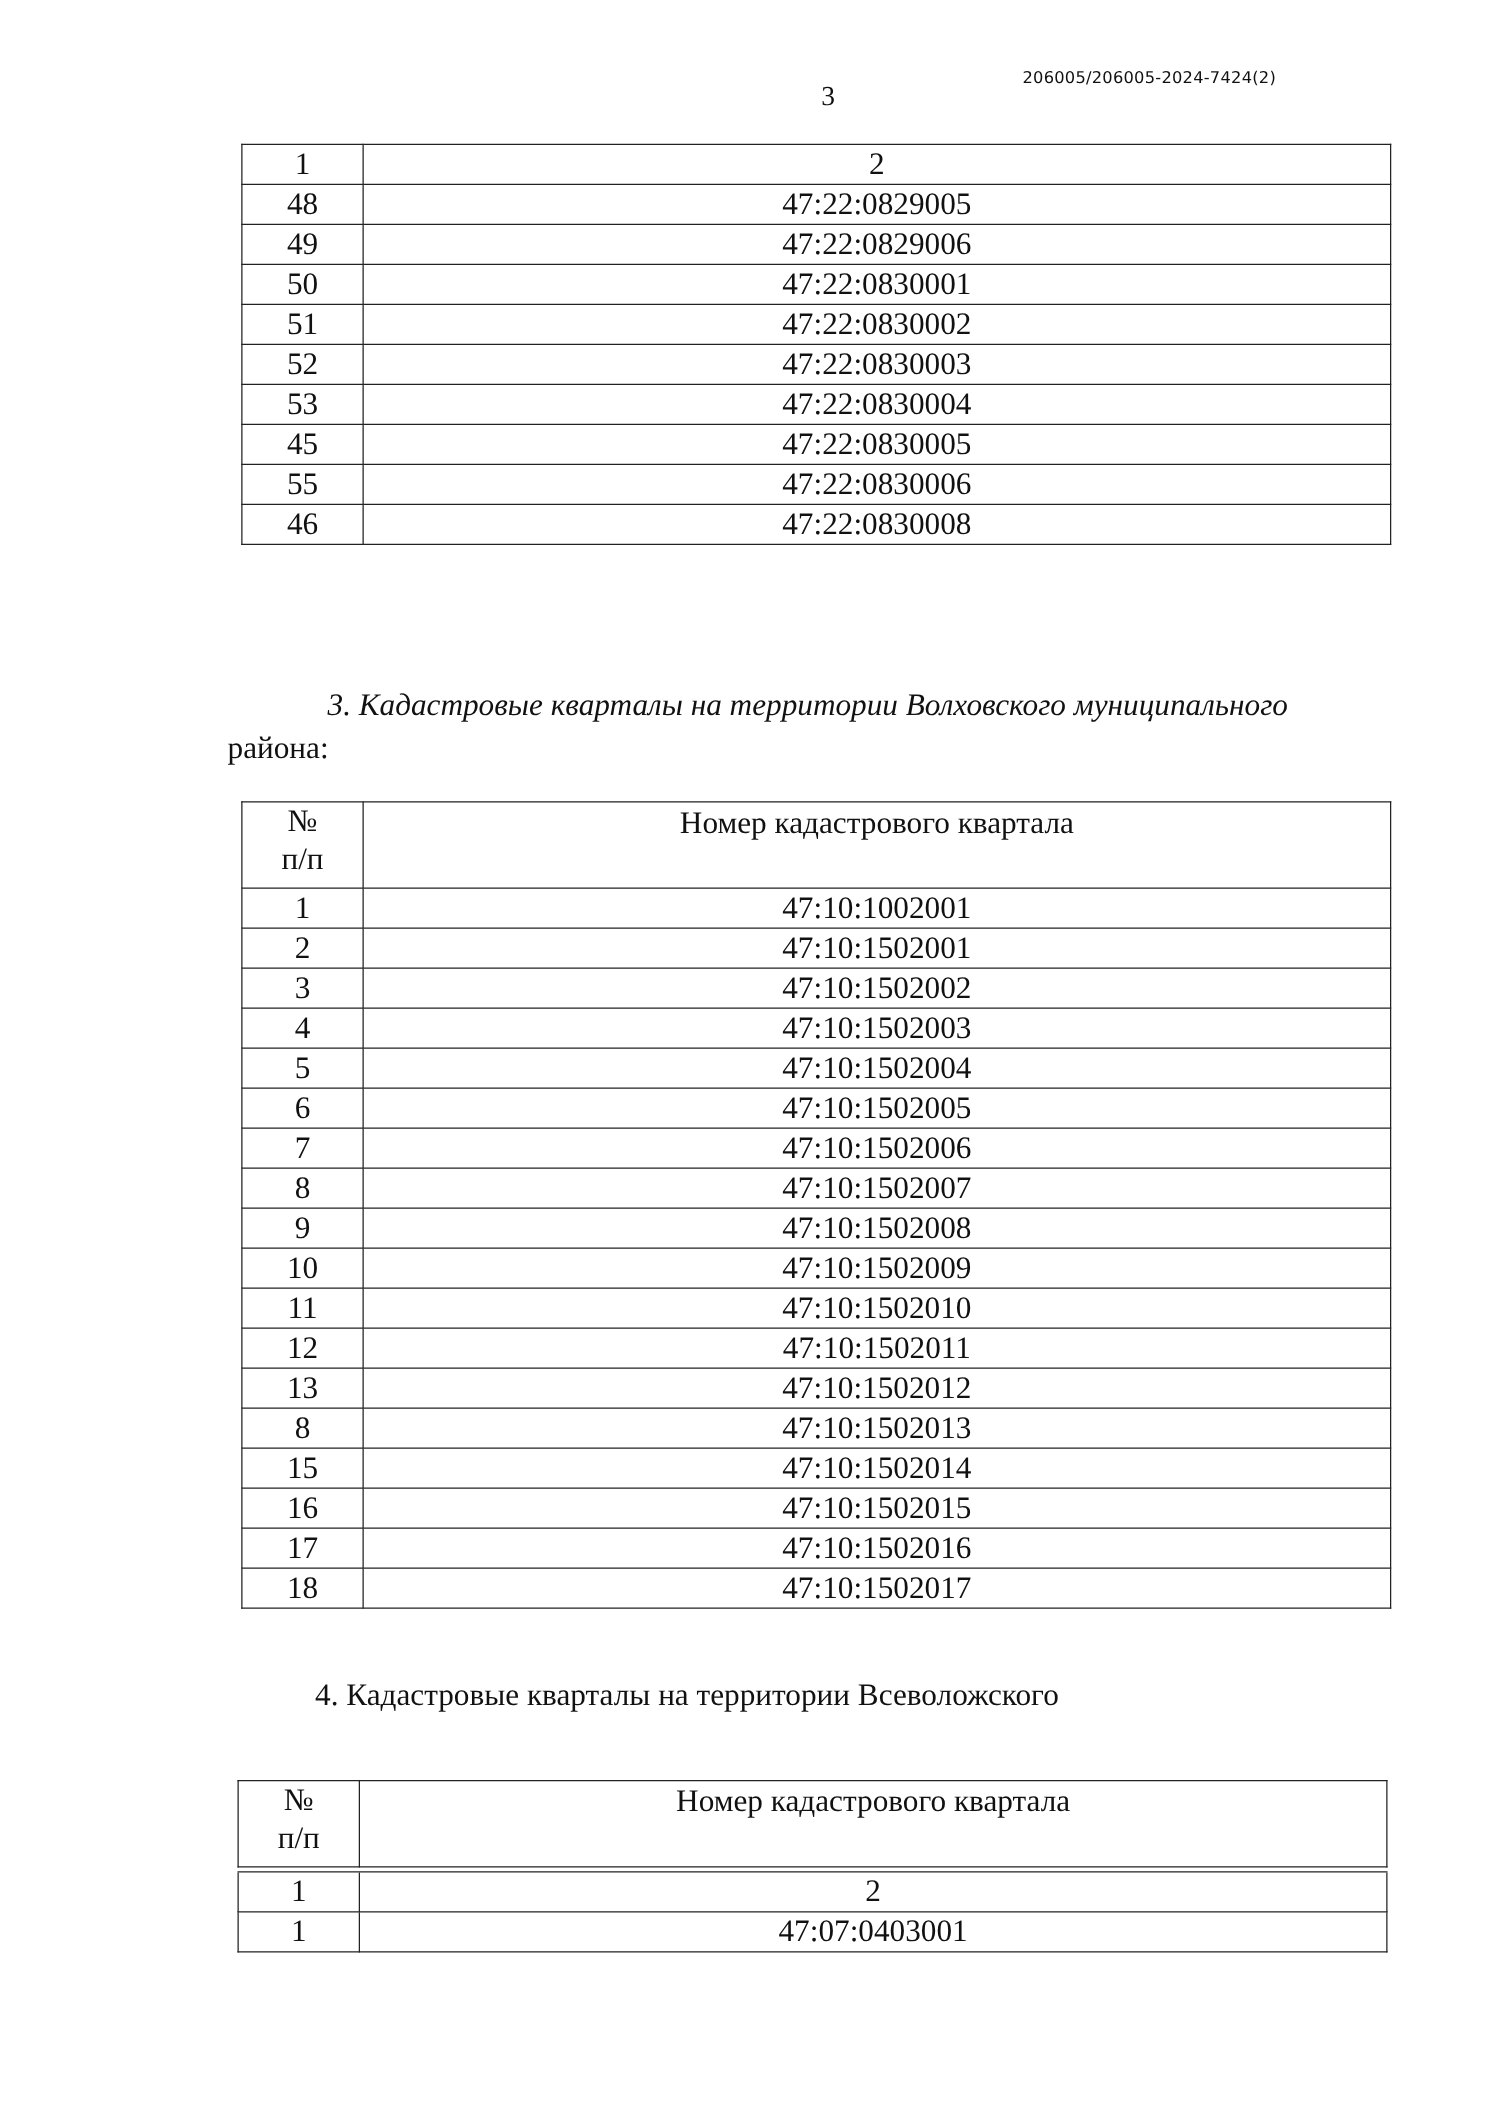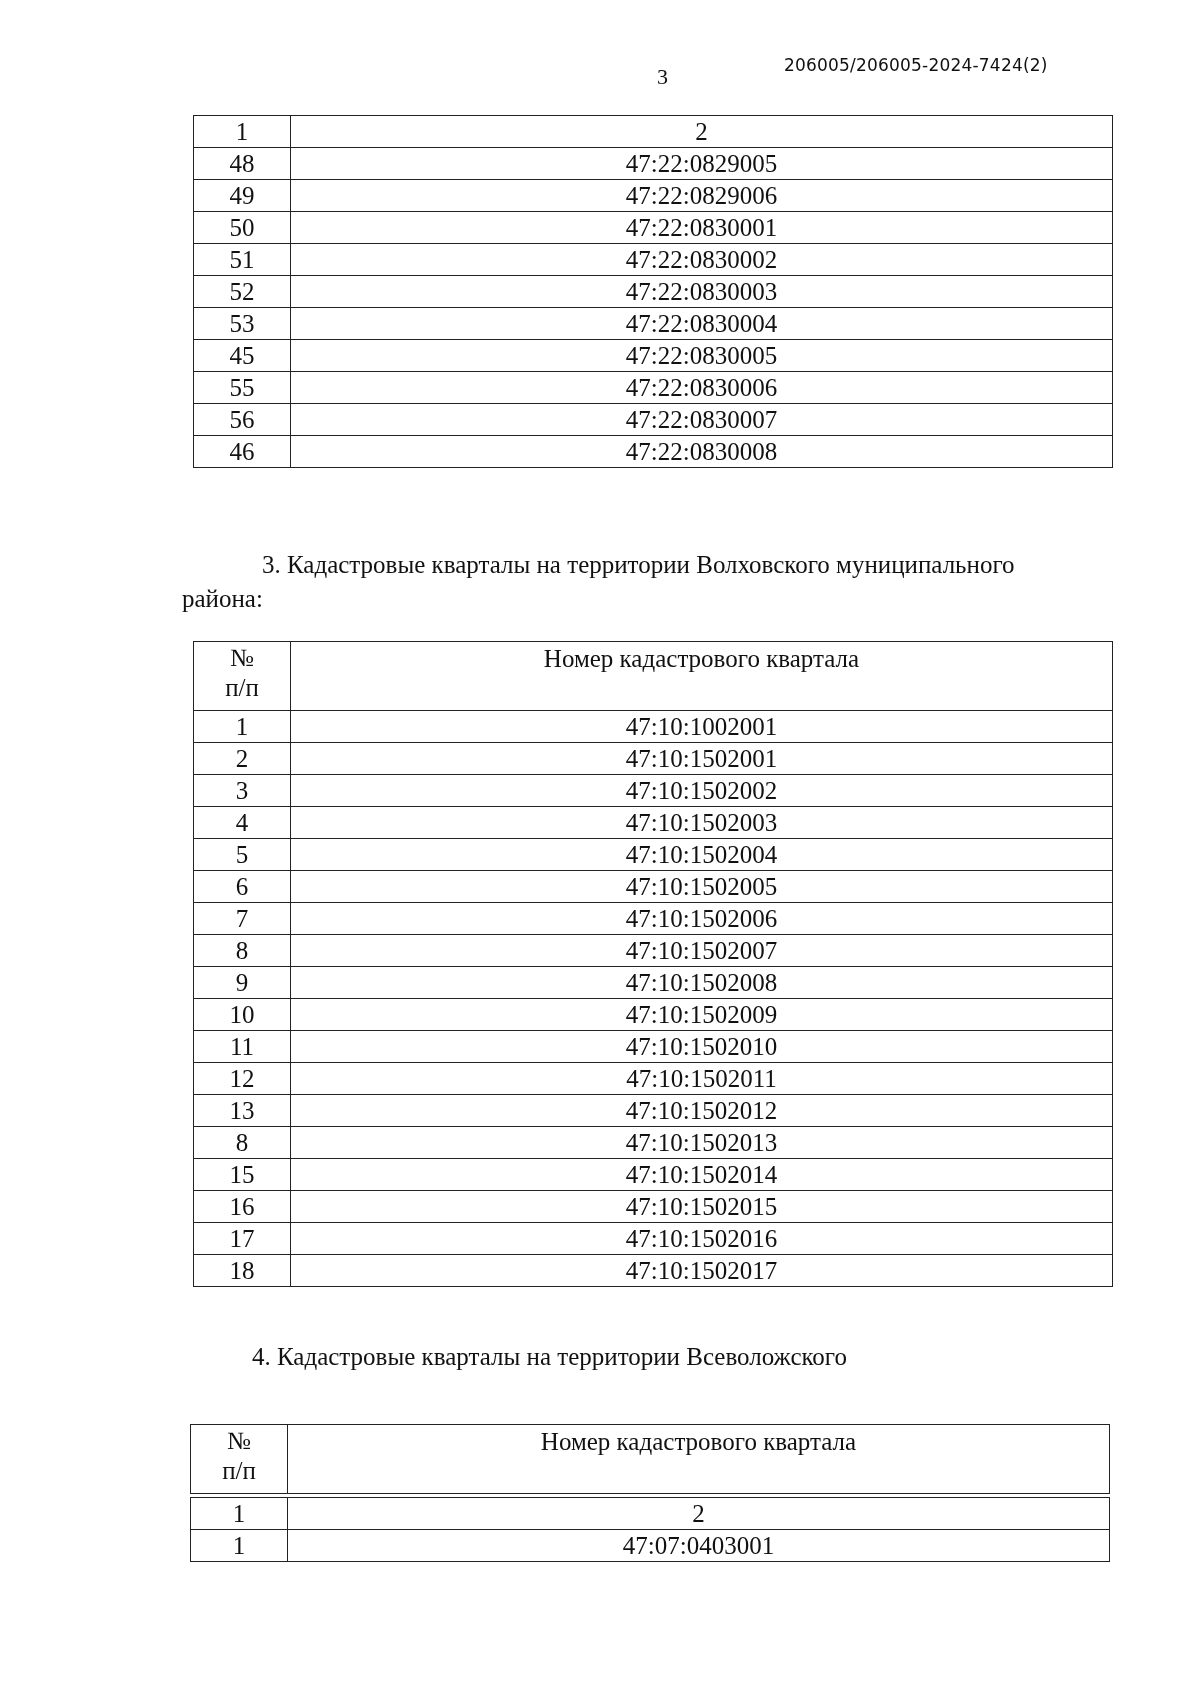--- a/index.html
+++ b/index.html
@@ -1,20 +1,20 @@
 <!DOCTYPE html>
 <html><head>
 <meta charset="utf-8">
 <style>
   html, body { margin: 0; padding: 0; background: #ffffff; }
   body { width: 1200px; height: 1686px; position: relative; overflow: hidden;
          font-family: "Liberation Serif", "DejaVu Serif", serif; color: #111; }
   .page-num { position: absolute; left: 657px; top: 64px; font-size: 22px; }
-  .doc-id { position: absolute; left: 784px; top: 55px; font-family: "DejaVu Sans", "Liberation Sans", sans-serif;
-            font-size: 17px; letter-spacing: 0.2px; }
+  .doc-id { position: absolute; left: 818px; top: 55px; font-family: "DejaVu Sans", "Liberation Sans", sans-serif;
+            font-size: 13px; letter-spacing: 0.2px; }
   table.cad { position: absolute; border-collapse: collapse; font-size: 25px; line-height: 1; }
   table.cad td { border: 1.5px solid #222; text-align: center; padding: 0; height: 31px; vertical-align: middle; }
   table.cad td.c1 { width: 96px; }
   table.cad tr.hdr td { height: 64px; vertical-align: top; }
   table.cad tr.hdr td.c1 { line-height: 30px; padding-top: 1px; }
   table.cad tr.hdr td.c2 { padding-top: 4px; }
   .para { position: absolute; font-size: 25px; line-height: 34px; }
   .para .line { display: block; white-space: nowrap; }
   .justify { display: flex; justify-content: space-between; }
   .gap-row td { height: 3px !important; border-left: none !important; border-right: none !important; }
@@ -57,32 +57,28 @@
       </tr>
   <tr>
         <td class="c1">45</td>
         <td>47:22:0830005</td>
       </tr>
   <tr>
         <td class="c1">55</td>
         <td>47:22:0830006</td>
       </tr>
   <tr>
-        <td class="c1">56</td>
-        <td>47:22:0830007</td>
-      </tr>
-  <tr>
         <td class="c1">46</td>
         <td>47:22:0830008</td>
       </tr>
 </tbody>
   </table>
 
 <div class="para" style="left:182px; top:548px; width:952px;">
-  <span class="line" style="padding-left:80px;">3. Кадастровые кварталы на территории Волховского муниципального</span>
+  <span class="line" style="padding-left:80px;font-style:italic;">3. Кадастровые кварталы на территории Волховского муниципального</span>
   <span class="line">района:</span>
 </div>
 
 <table class="cad" style="left:193px; top:641px; width:920px;">
   <tbody>
       <tr class="hdr">
     <td class="c1">
       <div>№</div>
       <div>п/п</div>
     </td>

